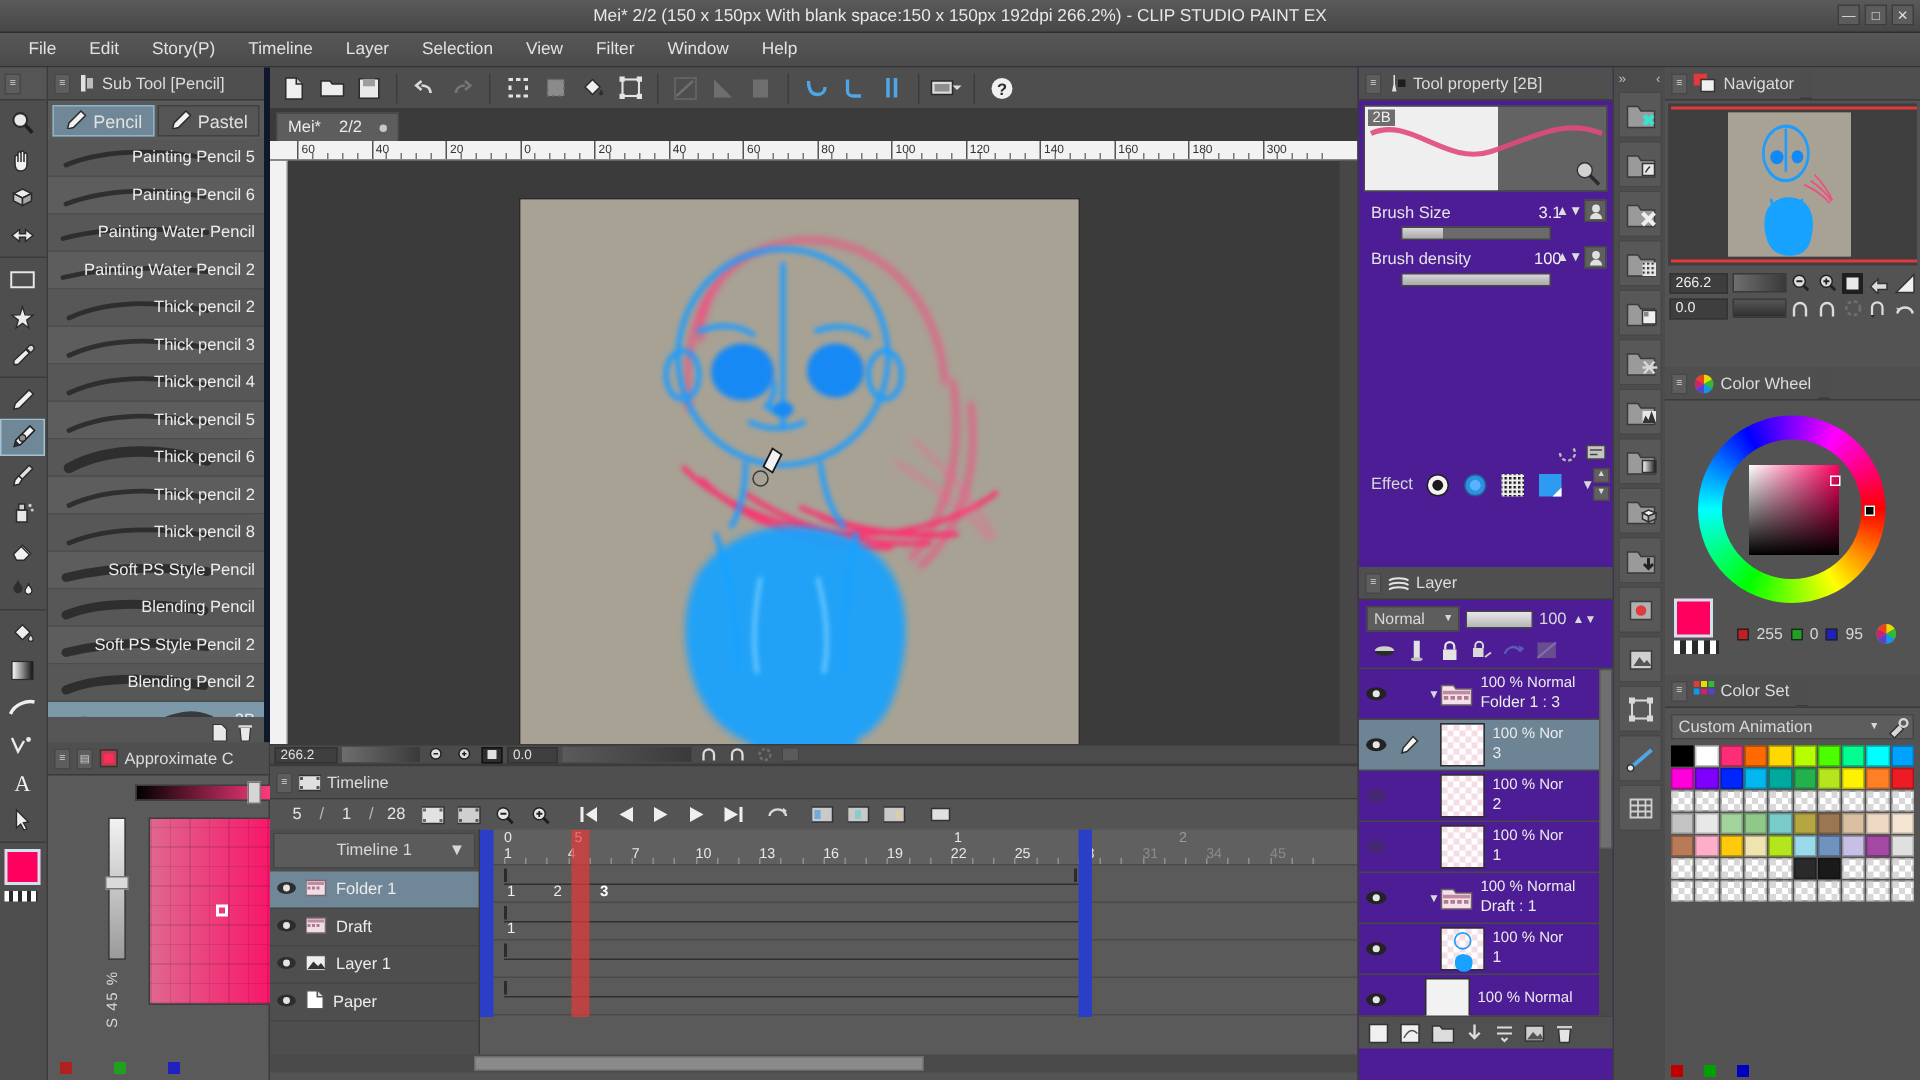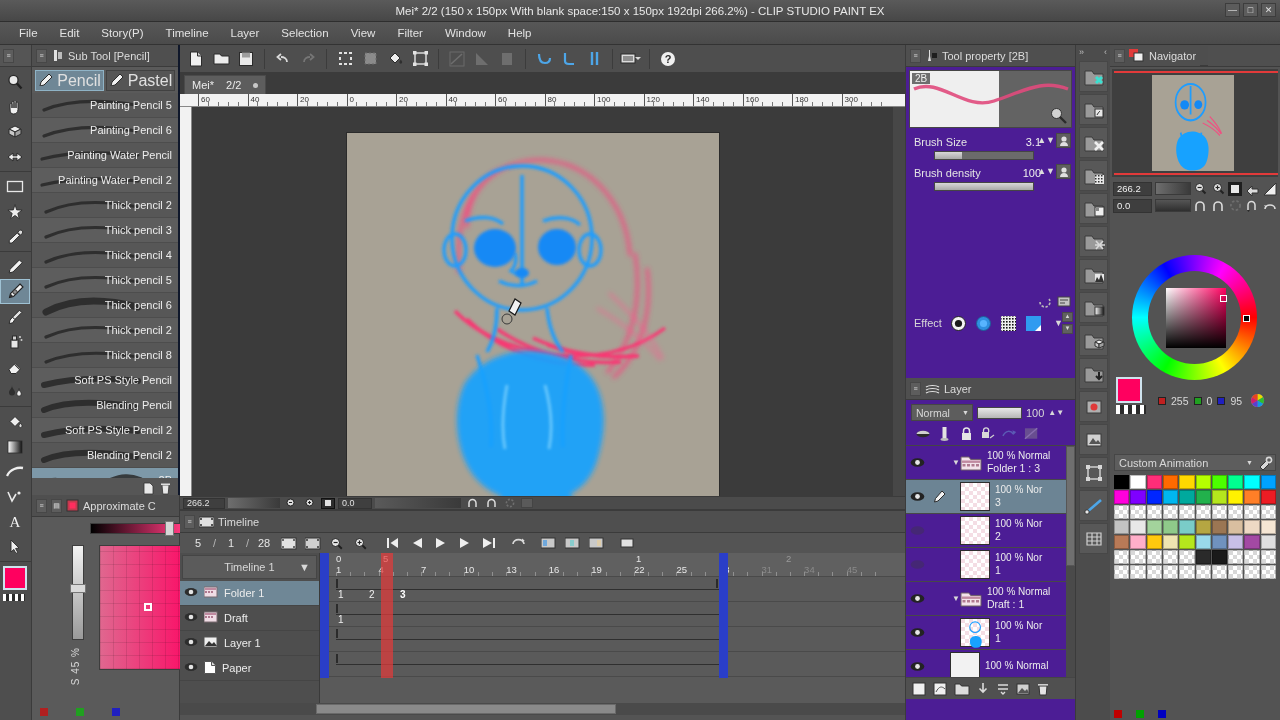--- a/index.html
+++ b/index.html
@@ -35,26 +35,26 @@
   
   .leftcol { position:absolute; left:0; top:45px; width:32px; height:675px; background:#4e4e4e; border-right:1px solid #3b3b3b; }
   .lc-tab { height:22px; background:#555; border-bottom:1px solid #3b3b3b; display:flex; align-items:center; padding-left:3px;}
   .toolgrp { border-bottom:1px solid #3b3b3b; padding:2px 0; }
   .tool { width:30px; height:25px; display:flex; align-items:center; justify-content:center; }
   .tool.sel { background:#6f8796; box-shadow:inset 0 0 0 1px #9fc2d4; }
   .tool svg { display:block; }
   .colorsw { margin:4px 3px; width:24px; height:24px; background:#ff005f; border:2px solid #cfe3ee; }
 
   
-  .subtool { position:absolute; left:32px; top:45px; width:148px; height:450px; background:#5a5a5a; border-right:2px solid #0f172a;}
+  .subtool { position:absolute; left:32px; top:45px; width:148px; height:450px; background:#5a5a5a; border-right:4px solid #0f172a;}
   .paneltab { height:22px; background:#4f4f4f; display:flex; align-items:center; gap:4px; padding:0 4px; border-bottom:1px solid #3b3b3b;}
   .paneltab .lbl { font-size:11px; color:#dcdcdc; }
   .pt-hdl { width:11px; height:14px; background:#5d5d5d; border:1px solid #474747; display:flex;align-items:center;justify-content:center; font-size:7px;}
   .st-tabs { display:flex; gap:2px; padding:3px 3px 2px 3px; }
-  .st-tab { flex:1; height:21px; background:#555; border:1px solid #414141; display:flex; align-items:center; justify-content:center; gap:4px; font-size:16px; color:#e0e0e0;}
+  .st-tab { flex:1; height:21px; background:#555; border:1px solid #414141; display:flex; align-items:center; justify-content:center; gap:4px; font-size:12px; color:#e0e0e0;}
   .st-tab.act { background:#6f8796; border-color:#8fb3c6; }
   .st-list { position:relative; height:385px; overflow:hidden; }
   .st-item { height:25px; border-bottom:1px solid #4d4d4d; position:relative; display:flex; align-items:center; justify-content:flex-end; padding-right:6px; font-size:11px; color:#ededed;}
   .st-item:nth-child(odd){ background:#5d5d5d; }
   .st-item:nth-child(even){ background:#575757; }
   .st-item.sel { background:#7d98a8; }
   .st-stroke { position:absolute; left:4px; top:2px; width:110px; height:21px; }
   .st-scroll { position:absolute; right:0; top:0; width:8px; height:385px; background:#4b4b4b; }
   .st-thumb { position:absolute; right:0; width:8px; background:#6d6d6d; border:1px solid #555;}
   .st-foot { height:20px; display:flex; align-items:center; justify-content:flex-end; gap:4px; padding-right:6px; background:#565656;}
@@ -1661,20 +1661,34 @@
             <svg width="14" height="12" viewBox="0 0 14 12">
               <path d="M2 9a5 4 0 0110 0" fill="none" stroke="#dcdcdc" stroke-width="1.6"></path>
               <path d="M1 5l3 1-1 2z" fill="#dcdcdc"></path>
             </svg>
           </div>
       </div>
     </div>
   </div>
 
   <div class="fdock colorwheel">
+    <div class="paneltab">
+      <div class="pt-hdl">≡</div>
+      <svg width="14" height="14" viewBox="0 0 14 14">
+          <circle cx="7" cy="7" r="6.2" fill="#888"></circle>
+          <path d="M7 7L7 .8A6.2 6.2 0 0112.4 4z" fill="#e8d900"></path>
+          <path d="M7 7l5.4-3.2A6.2 6.2 0 0112.4 10z" fill="#2fbd2f"></path>
+          <path d="M7 7l5.4 3A6.2 6.2 0 017 13.2z" fill="#0f9ae8"></path>
+          <path d="M7 7v6.2A6.2 6.2 0 011.6 10z" fill="#5b3fd0"></path>
+          <path d="M7 7L1.6 10A6.2 6.2 0 011.6 4z" fill="#d01f6e"></path>
+          <path d="M7 7L1.6 4A6.2 6.2 0 017 .8z" fill="#e8421f"></path>
+        </svg>
+      <span class="lbl">Color Wheel</span>
+      <div class="panelhdr tabmini"></div>
+    </div>
     <div class="cw-wrap">
       <div class="cw-ring">
         <div class="cw-hole"></div>
         <div class="cw-sq"></div>
         <div class="cw-mark" style="left:111px;top:60px;"></div>
         <div class="cw-mark" style="left:88px;top:40px;background:none;"></div>
       </div>
       <div class="cw-swatch2"></div>
       <div class="cw-swatch"></div>
       <div class="cw-trans"></div>
@@ -1692,20 +1706,35 @@
             <path d="M7.5 7.5l5.5 3.3A6.5 6.5 0 017.5 14z" fill="#0f9ae8"></path>
             <path d="M7.5 7.5V14A6.5 6.5 0 012 10.8z" fill="#5b3fd0"></path>
             <path d="M7.5 7.5L2 10.8A6.5 6.5 0 012 4.2z" fill="#d01f6e"></path>
             <path d="M7.5 7.5L2 4.2A6.5 6.5 0 017.5 1z" fill="#e8421f"></path>
           </svg>
       </div>
     </div>
   </div>
 
   <div class="fdock colorset">
+    <div class="paneltab">
+      <div class="pt-hdl">≡</div>
+      <svg width="14" height="13" viewBox="0 0 14 13">
+          <g>
+            <rect x="0" y="0" width="4" height="4" fill="#e03a3a"></rect>
+            <rect x="5" y="0" width="4" height="4" fill="#e8d900"></rect>
+            <rect x="10" y="0" width="4" height="4" fill="#2fbd2f"></rect>
+            <rect x="0" y="5" width="4" height="4" fill="#0f9ae8"></rect>
+            <rect x="5" y="5" width="4" height="4" fill="#d01f6e"></rect>
+            <rect x="10" y="5" width="4" height="4" fill="#5b3fd0"></rect>
+          </g>
+        </svg>
+      <span class="lbl">Color Set</span>
+      <div class="panelhdr tabmini"></div>
+    </div>
     <div class="cs-sel">
       <span>Custom Animation</span>
       <span style="position:absolute;right:22px;font-size:7px">▼</span>
       <svg width="15" height="14" viewBox="0 0 15 14" style="position:absolute;right:2px;top:1px">
           <path d="M2 11l6-6 3 3-6 6z" fill="#d8d8d8" stroke="#333"></path>
           <circle cx="11" cy="4" r="2.6" fill="none" stroke="#d8d8d8" stroke-width="1.6"></circle>
         </svg>
     </div>
     <div class="cs-grid" id="csgrid">
         <div class="cs-cell" style="background: rgb(0, 0, 0);"></div>

